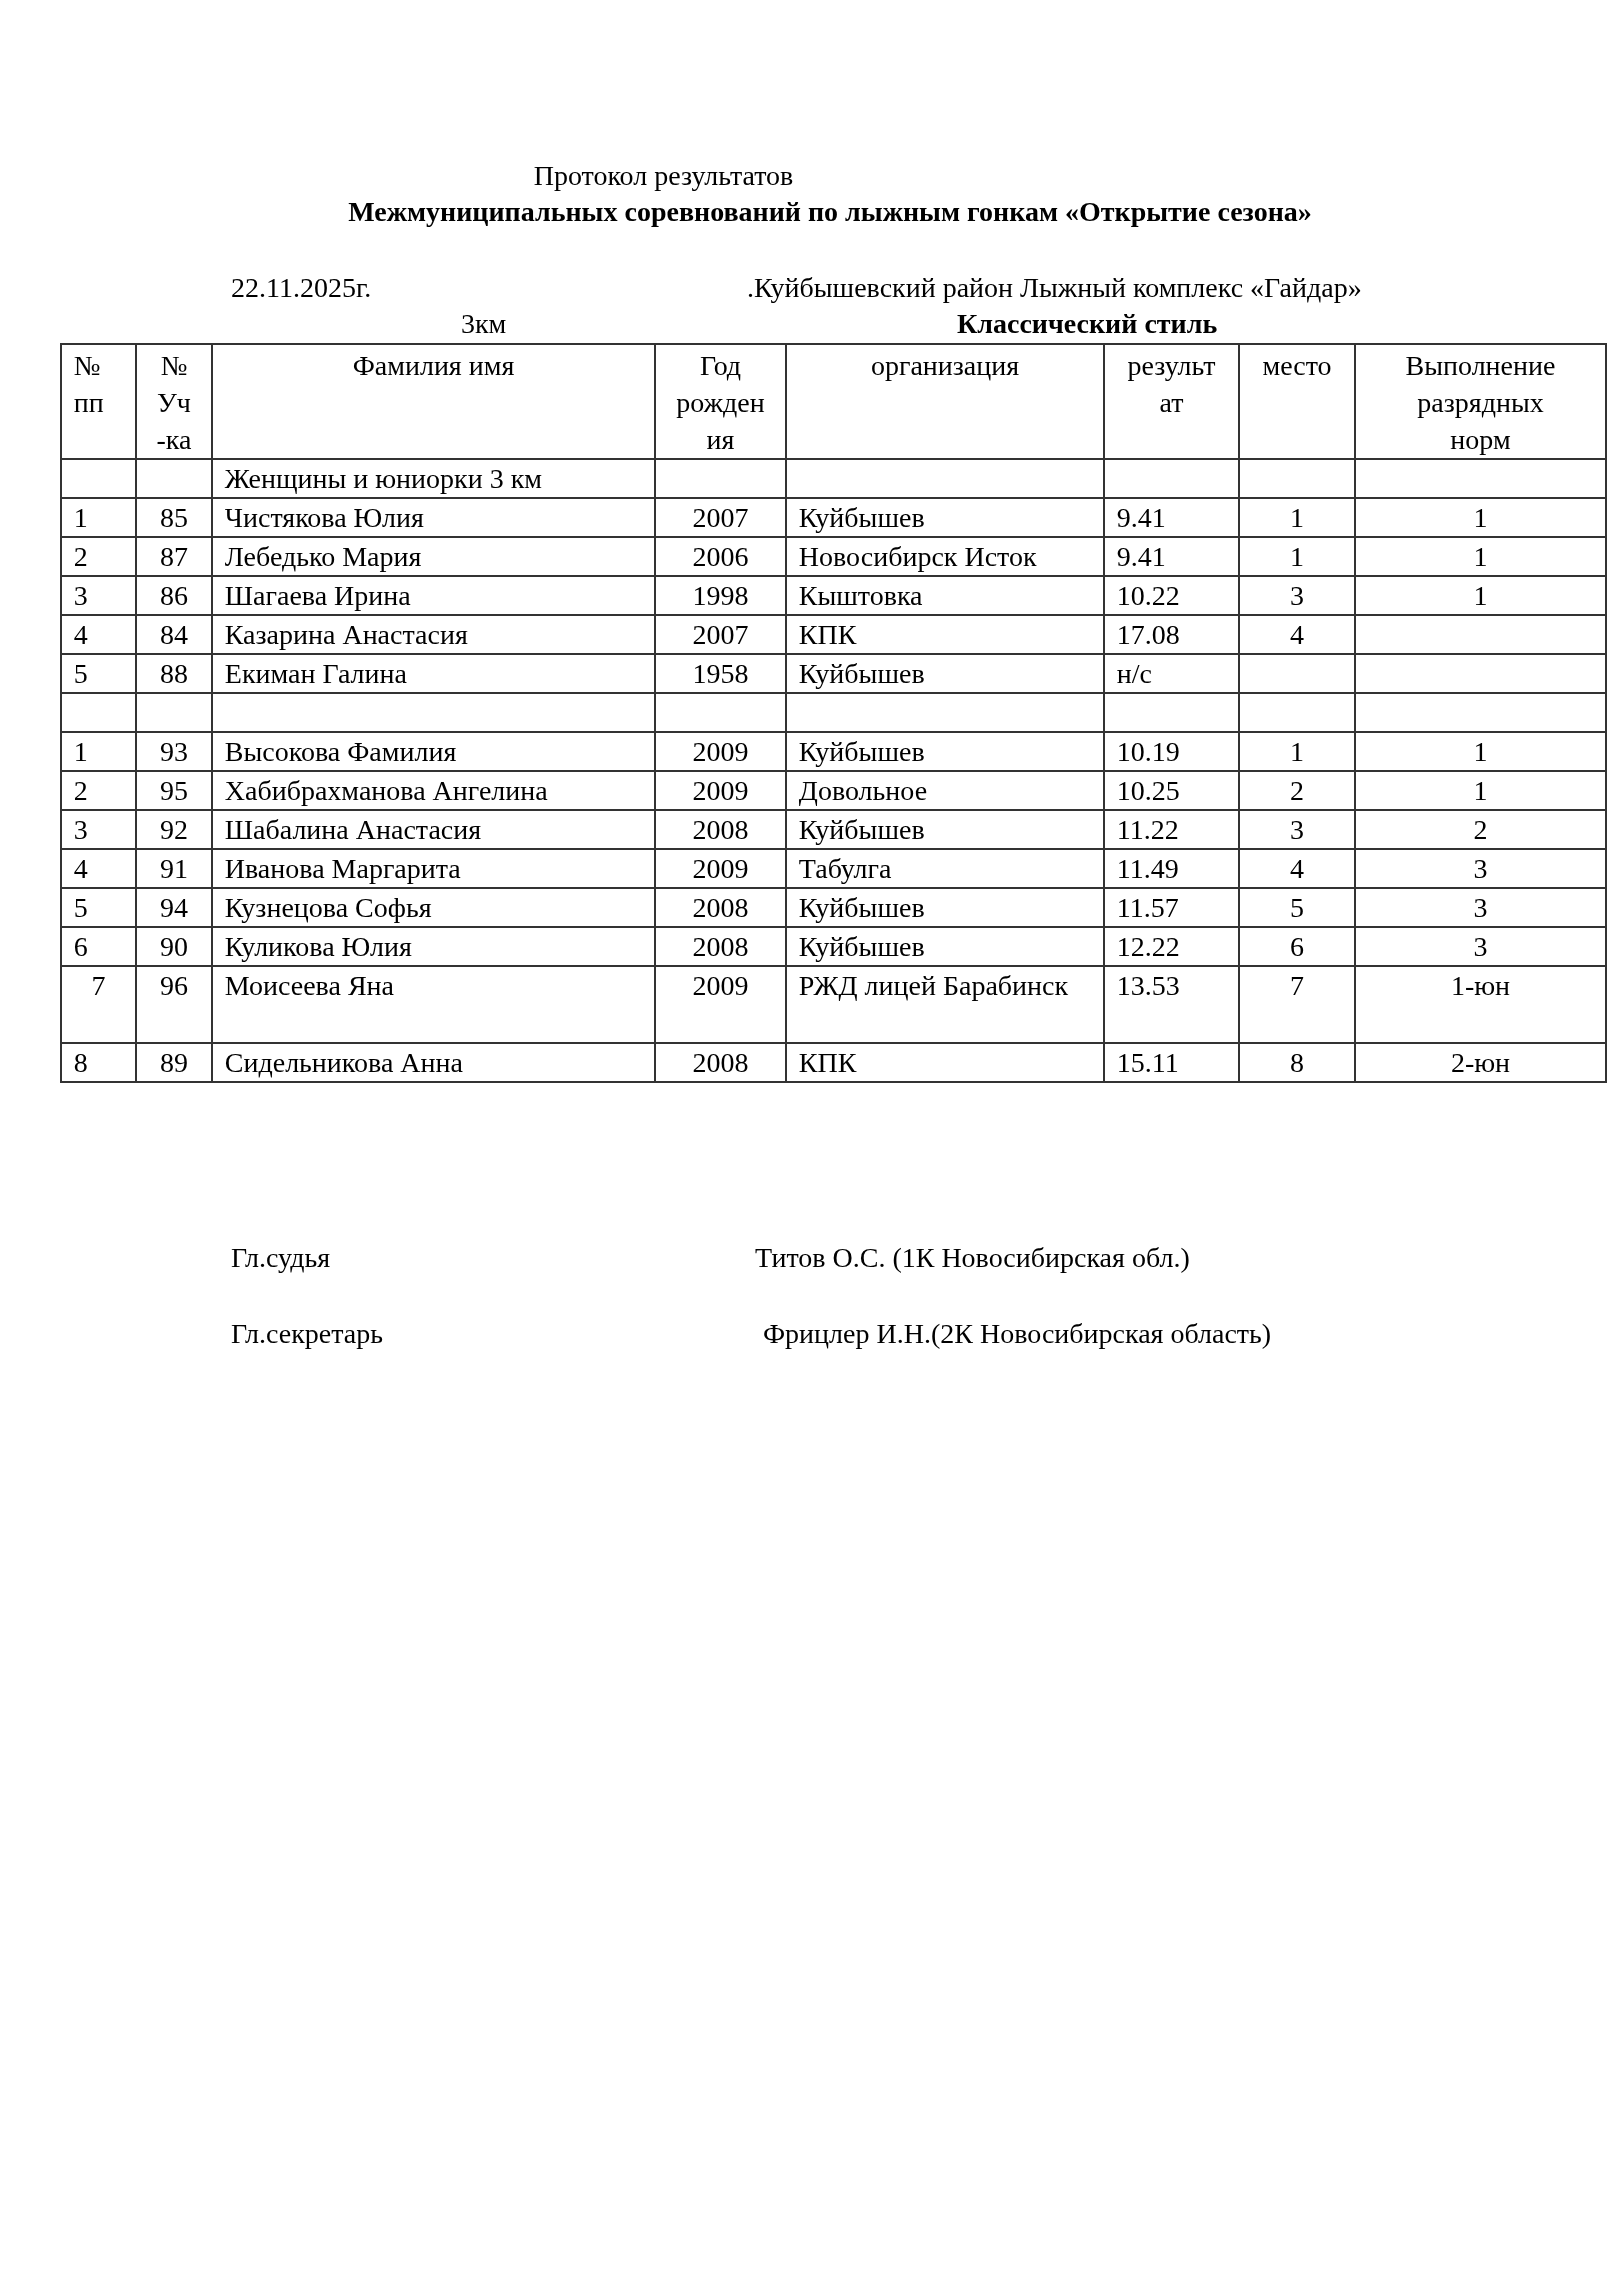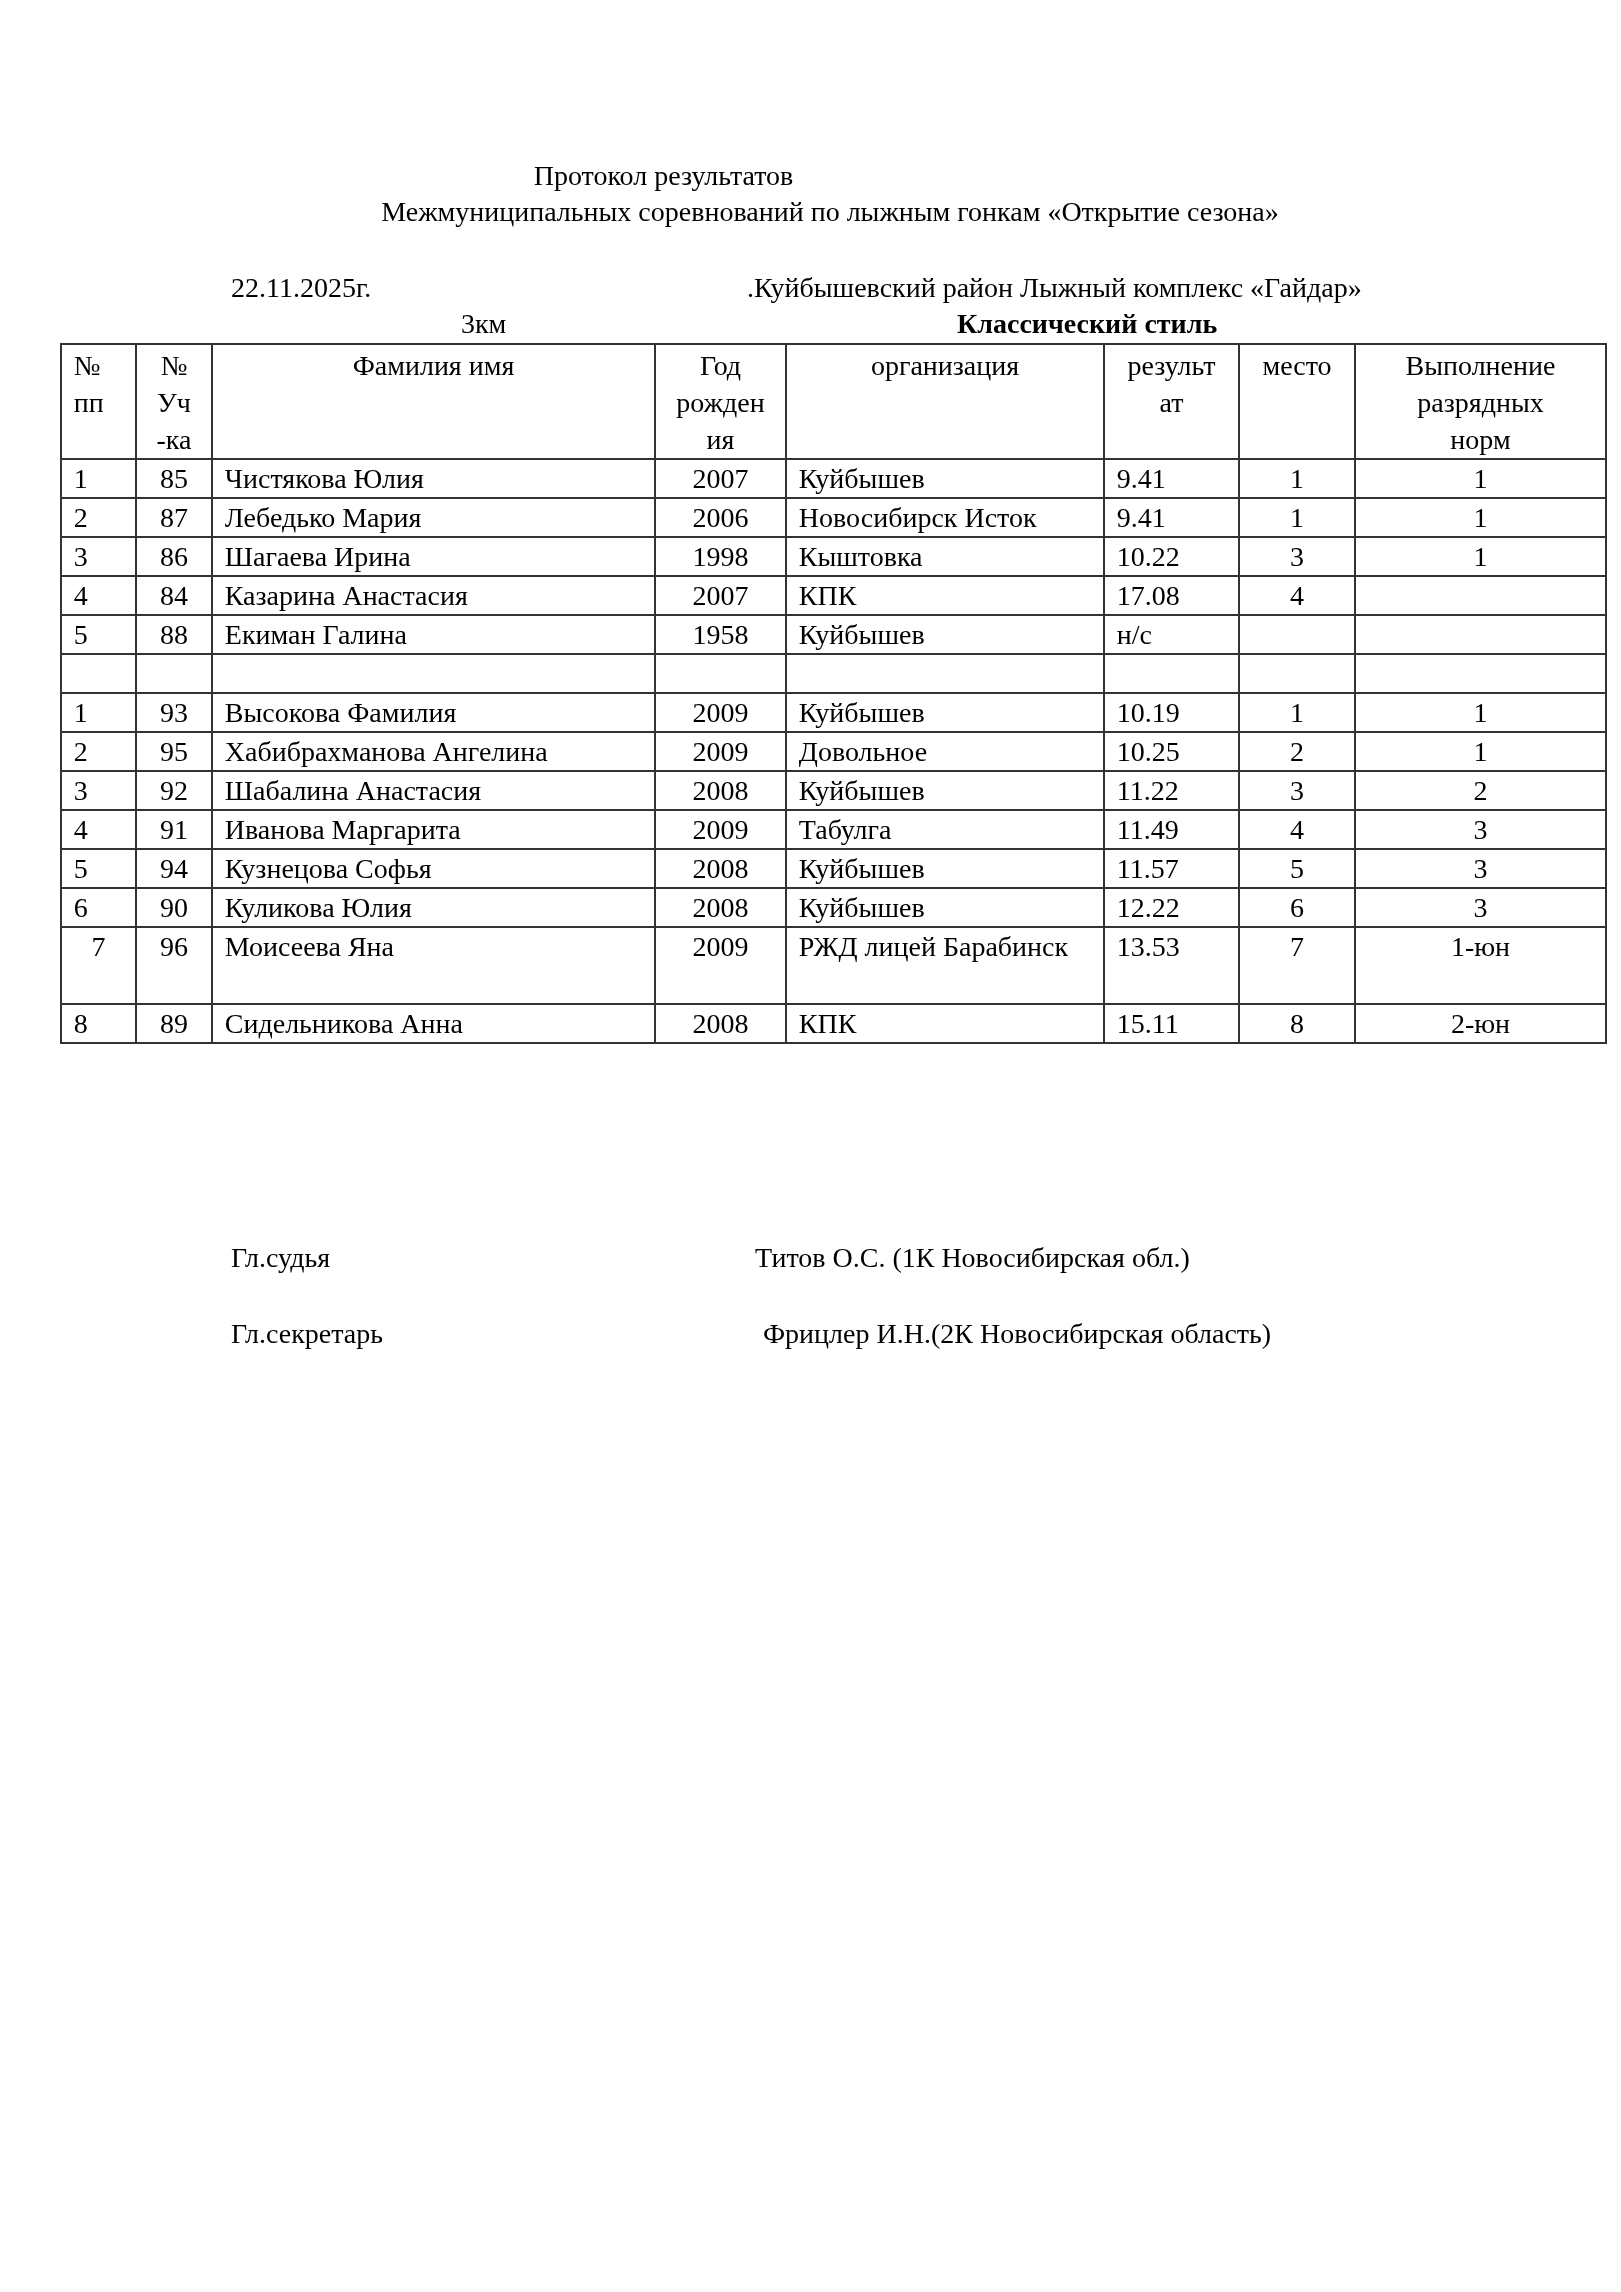--- a/index.html
+++ b/index.html
@@ -3,21 +3,21 @@
   <meta charset="utf-8">
   <style>
     html, body { margin: 0; padding: 0; background: #ffffff; }
     body {
       width: 1621px; height: 2293px; position: relative; overflow: hidden;
       font-family: "Liberation Serif", "DejaVu Serif", serif;
       color: #000; font-size: 28px;
     }
     .line { position: absolute; white-space: nowrap; line-height: 33px; }
     #title1 { left: 0; width: 1288px; top: 159px; text-align: center; padding-left: 39px; box-sizing: border-box; }
-    #title2 { left: 0; width: 1621px; top: 195px; text-align: center; padding-left: 39px; box-sizing: border-box; }
+    #title2 { left: 0; width: 1621px; top: 195px; text-align: center; padding-left: 39px; box-sizing: border-box; font-weight: bold; }
     #date { left: 231px; top: 271px; }
     #location { left: 747px; top: 271px; }
     #distance { left: 461px; top: 307px; }
     #style { left: 957px; top: 307px; font-weight: bold; }
 
     table.results {
       position: absolute; left: 60px; top: 343px;
       border-collapse: collapse; table-layout: fixed;
       width: 1546px;
     }
@@ -70,20 +70,30 @@
       <th class="c"><span>Фамилия имя</span></th>
       <th class="c"><span>Год</span><br><span>рожден</span><br><span>ия</span></th>
       <th class="c"><span>организация</span></th>
       <th class="c"><span>результ</span><br><span>ат</span></th>
       <th class="c"><span>место</span></th>
       <th class="c"><span>Выполнение</span><br><span>разрядных</span><br><span>норм</span></th>
     </tr>
   </thead>
   <tbody id="tbody">
       <tr class="row">
+        <td></td>
+        <td></td>
+        <td class="sec">Женщины и юниорки 3 км</td>
+        <td></td>
+        <td></td>
+        <td></td>
+        <td></td>
+        <td></td>
+      </tr>
+      <tr class="row">
         <td>1</td>
         <td class="c">85</td>
         <td>Чистякова Юлия</td>
         <td class="c">2007</td>
         <td class="org">Куйбышев</td>
         <td>9.41</td>
         <td class="c">1</td>
         <td class="c">1</td>
       </tr>
       <tr class="row">

